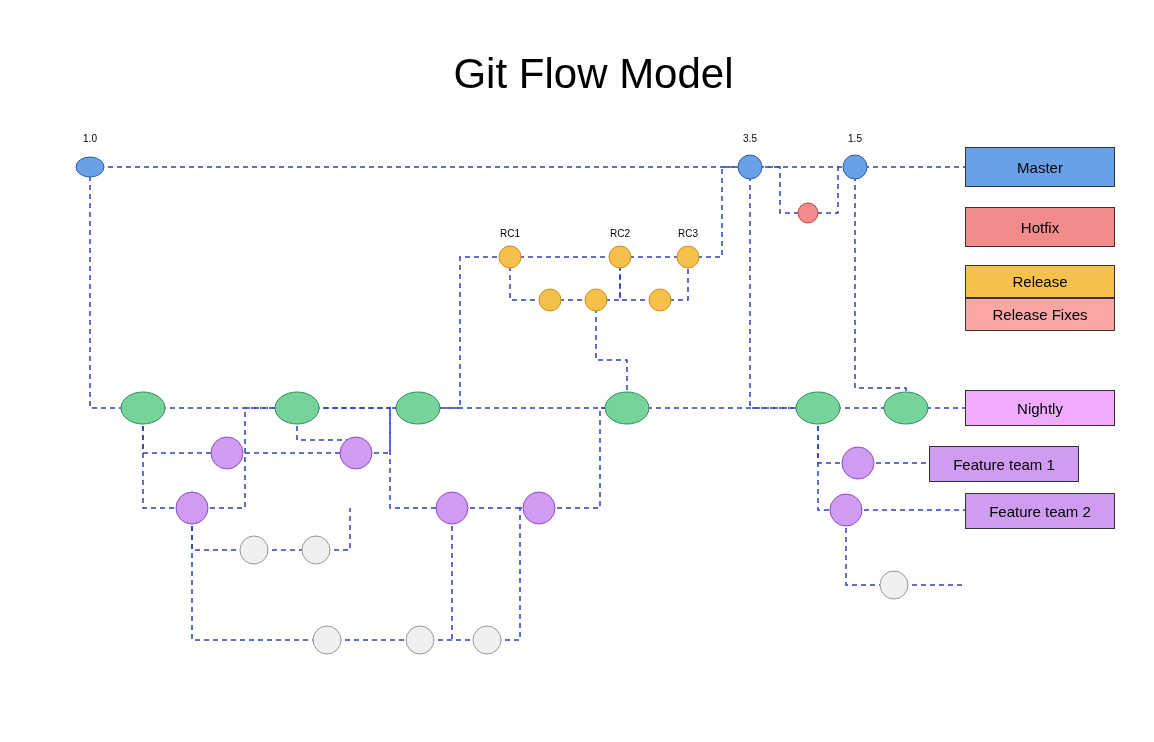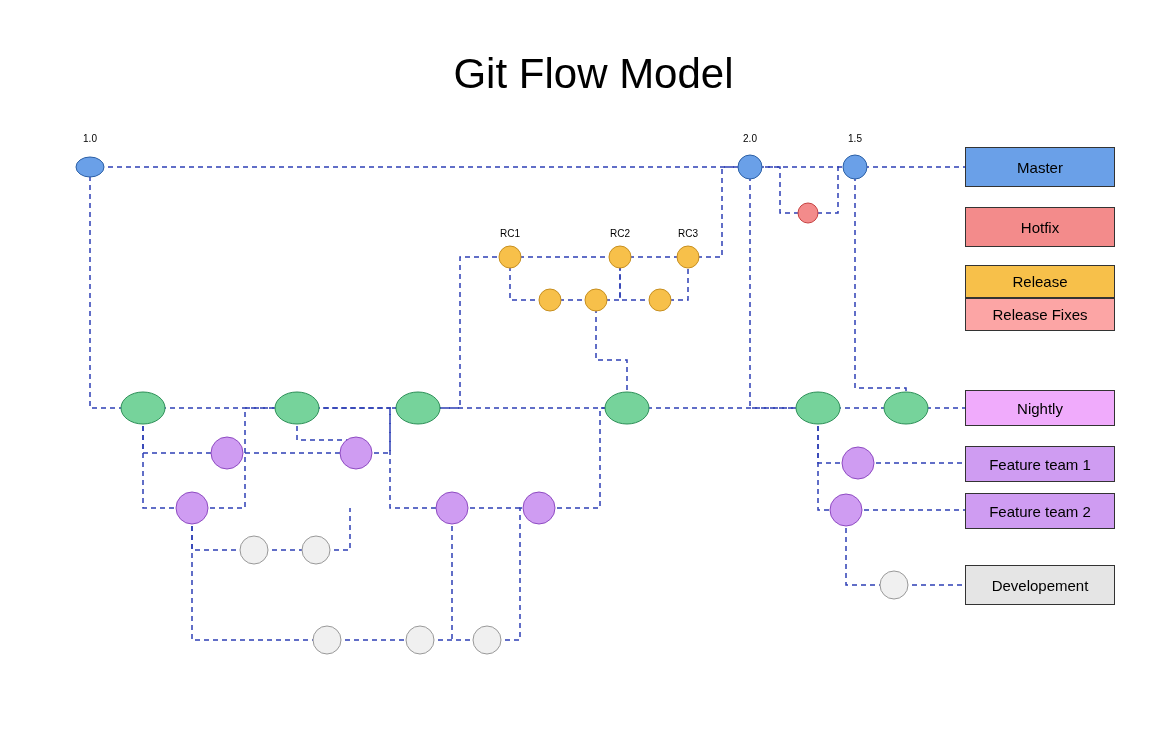--- a/index.html
+++ b/index.html
@@ -144,44 +144,41 @@
     <circle cx="316" cy="550" r="14" fill="#f0f0f0" stroke="#999"></circle>
     <circle cx="327" cy="640" r="14" fill="#f0f0f0" stroke="#999"></circle>
     <circle cx="420" cy="640" r="14" fill="#f0f0f0" stroke="#999"></circle>
     <circle cx="487" cy="640" r="14" fill="#f0f0f0" stroke="#999"></circle>
     <circle cx="894" cy="585" r="14" fill="#f0f0f0" stroke="#999"></circle>
   </svg>
 
   <div class="title">Git Flow Model</div>
 
   <div class="node-label" style="left:90px; top:133px;">1.0</div>
-  <div class="node-label" style="left:750px; top:133px;">2.0</div>
+  <div class="node-label" style="left:750px; top:133px;">3.5</div>
   <div class="node-label" style="left:855px; top:133px;">1.5</div>
   <div class="node-label" style="left:510px; top:228px;">RC1</div>
   <div class="node-label" style="left:620px; top:228px;">RC2</div>
   <div class="node-label" style="left:688px; top:228px;">RC3</div>
 
   <div class="lane-box" style="left:965px; top:147px; width:150px; height:40px; background:#6aa0e8;">
       <span>Master</span>
     </div>
   <div class="lane-box" style="left:965px; top:207px; width:150px; height:40px; background:#f38b8b;">
       <span>Hotfix</span>
     </div>
   <div class="lane-box" style="left:965px; top:265px; width:150px; height:33px; background:#f7c04a;">
       <span>Release</span>
     </div>
   <div class="lane-box" style="left:965px; top:298px; width:150px; height:33px; background:#fca5a5;">
       <span>Release Fixes</span>
     </div>
   <div class="lane-box" style="left:965px; top:390px; width:150px; height:36px; background:#f0abfc;">
       <span>Nightly</span>
     </div>
-  <div class="lane-box" style="left:965px; top:446px; width:150px; height:36px; background:#cf9cf2;">
+  <div class="lane-box" style="left:929px; top:446px; width:150px; height:36px; background:#cf9cf2;">
       <span>Feature team 1</span>
     </div>
   <div class="lane-box" style="left:965px; top:493px; width:150px; height:36px; background:#cf9cf2;">
       <span>Feature team 2</span>
     </div>
-  <div class="lane-box" style="left:965px; top:565px; width:150px; height:40px; background:#e5e5e5;">
-      <span>Developement</span>
-    </div>
 
 </div>
 
 </body></html>

